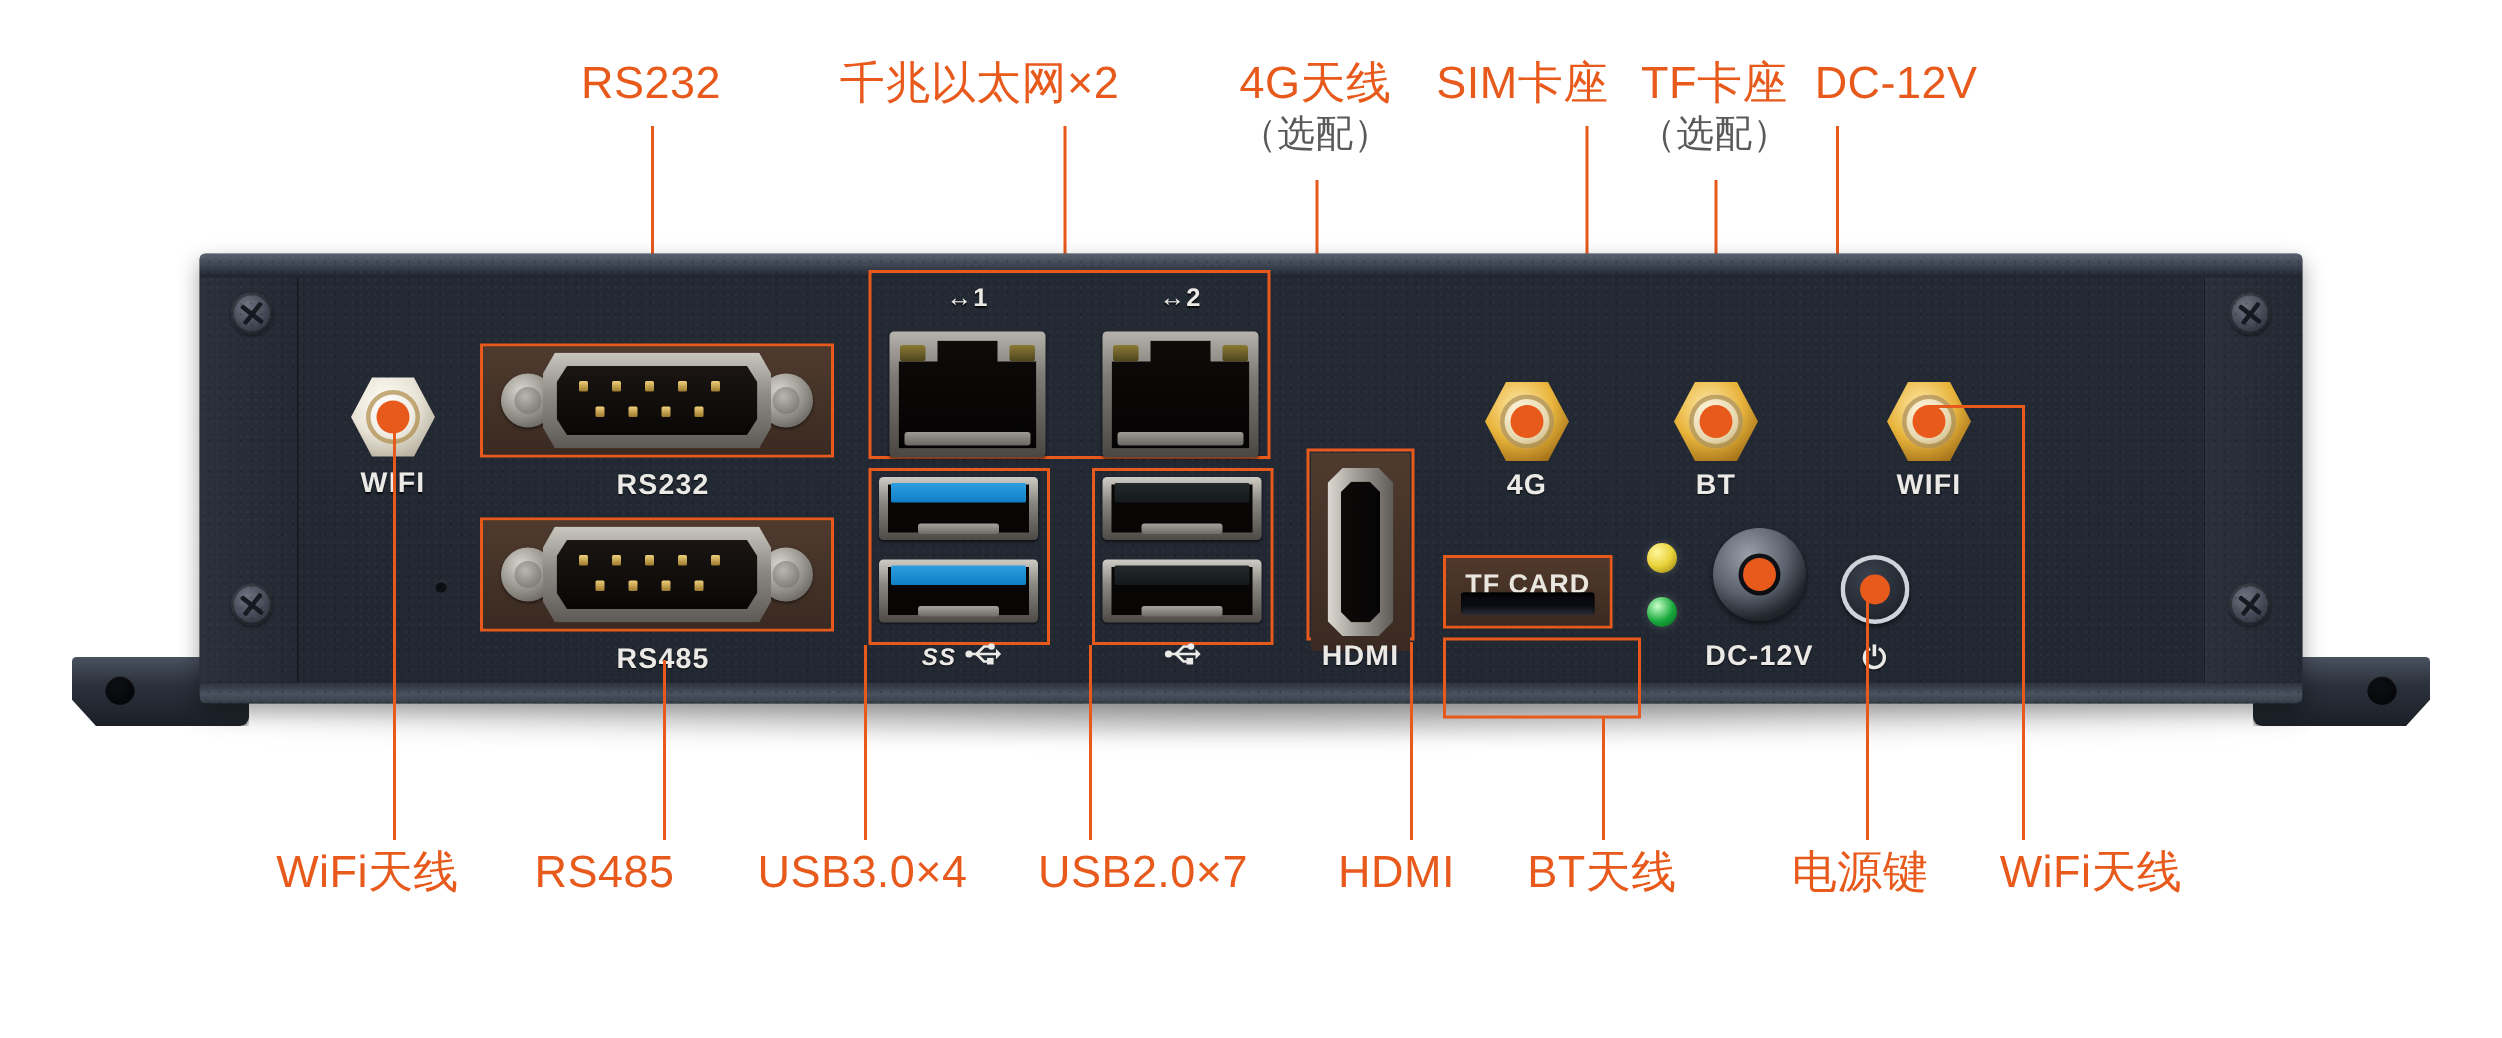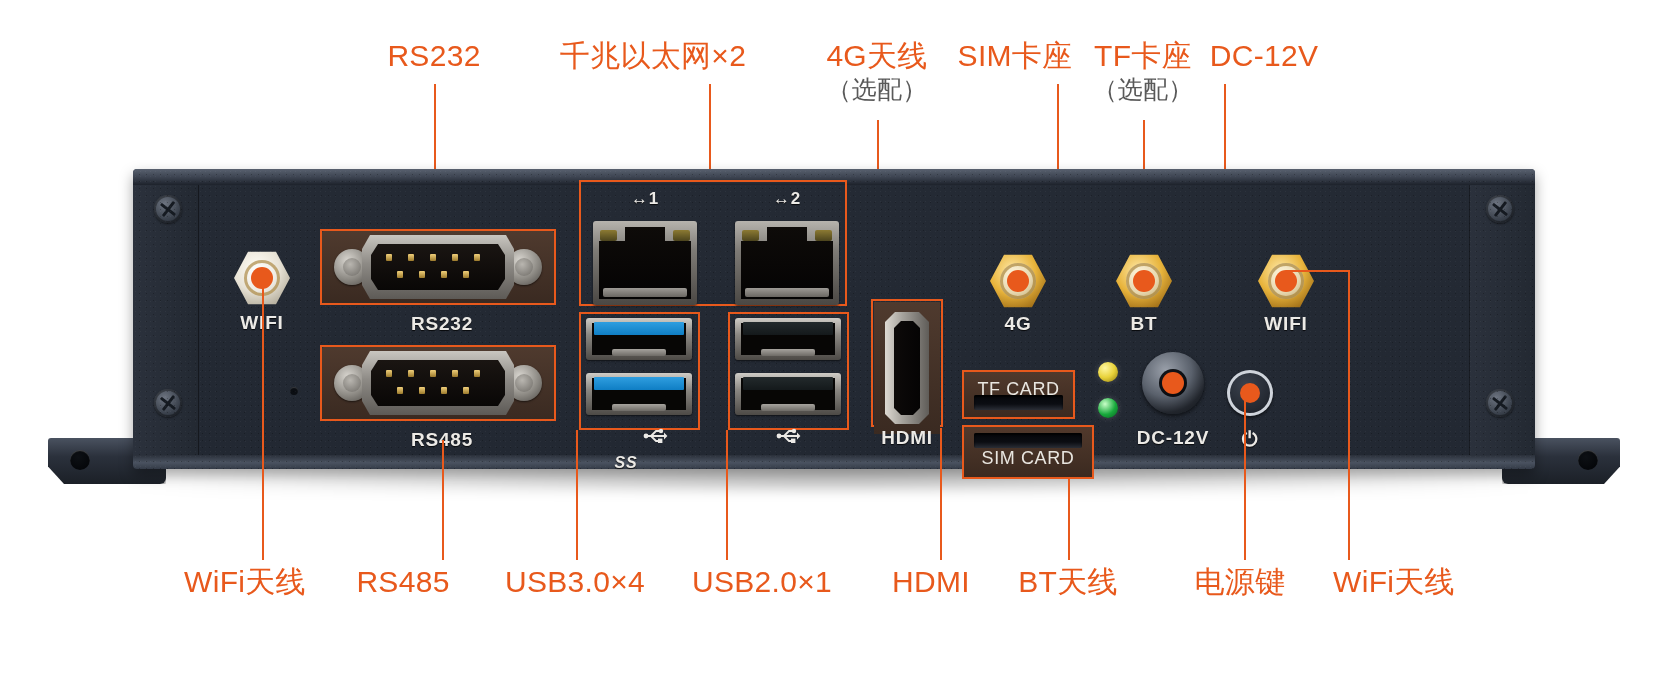--- a/index.html
+++ b/index.html
@@ -202,21 +202,21 @@
   .hdmi .shell:after{
     content:""; position:absolute; left:9px; top:9px; width:26px; height:94px;
     background:linear-gradient(90deg,#0d0a09,#050404);
     clip-path:polygon(0 7px,7px 0,19px 0,26px 7px,26px 87px,19px 94px,7px 94px,0 87px);
   }
 
   .cardslot{
     position:absolute;
     background:linear-gradient(180deg,#51392c,#3b2a20);
     color:#e9e6e0;
-    font-size:18px; font-weight:normal; letter-spacing:.6px;
+    font-size:18px; font-weight:bold; letter-spacing:.6px;
     display:flex; flex-direction:column; align-items:center; justify-content:flex-start;
     padding-top:7px;
   }
   .cardslot .slit{
     position:absolute; left:10px; right:10px; bottom:7px; height:15px;
     background:linear-gradient(180deg,#05060a,#0b0d12 60%,#2a2e36);
     border-radius:2px;
     box-shadow:inset 0 2px 2px rgba(0,0,0,.9);
   }
   .cardslot.sim .slit{ top:6px; bottom:auto; }
@@ -405,21 +405,21 @@
   <div class="usb u3" style="left:586px; top:318px;">
     <span class="cav"></span>
     <span class="tongue"></span>
     <span class="lip"></span>
   </div>
   <div class="usb u3" style="left:586px; top:373px;">
     <span class="cav"></span>
     <span class="tongue"></span>
     <span class="lip"></span>
   </div>
-  <div class="silk center" style="left:626px; top:454px; font-size:16px; font-style:italic;">SS</div>
+  <div class="silk center" style="left:626px; top:430px; font-size:16px; font-style:italic;">SS</div>
   <svg style="position:absolute; left:643px; top:427px;" width="26" height="18" viewBox="0 0 26 18">
     <g stroke="#eceae6" stroke-width="1.8" fill="none" stroke-linecap="round">
       <path d="M3 9 H21"></path>
         <path d="M8 9 L13 4 H18"></path>
         <path d="M8 9 L13 14 H17"></path>
     </g>
     <circle cx="3" cy="9" r="2.4" fill="#eceae6"></circle>
     <circle cx="18" cy="4" r="2.2" fill="#eceae6"></circle>
     <rect x="15" y="11.6" width="4.4" height="4.4" fill="#eceae6"></rect>
     <path d="M21 5.5 L24.4 9 L21 12.5 Z" fill="#eceae6"></path>
@@ -461,24 +461,20 @@
   <div class="marker" style="left:1007px; top:270px;"></div>
   <div class="silk center" style="left:1018px; top:313px;">4G</div>
 
   <div class="hl" style="left:962px; top:370px; width:113px; height:49px;"></div>
   <div class="cardslot" style="left:964px; top:372px; width:109px; height:45px;">
     <span>TF CARD</span>
     <span class="slit"></span>
   </div>
 
   <div class="hl" style="left:962px; top:425px; width:132px; height:54px;"></div>
-  <div class="cardslot sim" style="left:964px; top:427px; width:128px; height:50px;">
-    <span class="slit"></span>
-    <span>SIM CARD</span>
-  </div>
 
   <div class="statled y" style="left:1098px; top:362px;"></div>
   <div class="statled g" style="left:1098px; top:398px;"></div>
 
   <div class="sma" style="position:absolute; left:1116px; top:253px;">
     <span class="hex"></span>
     <span class="ring"></span>
   </div>
   <div class="marker" style="left:1133px; top:270px;"></div>
   <div class="silk center" style="left:1144px; top:313px;">BT</div>
@@ -511,21 +507,21 @@
   <div class="lbl center" style="left:245px; top:566px;">
     <span>WiFi天线</span>
   </div>
   <div class="lbl center" style="left:403px; top:566px;">
     <span>RS485</span>
   </div>
   <div class="lbl center" style="left:575px; top:566px;">
     <span>USB3.0×4</span>
   </div>
   <div class="lbl center" style="left:762px; top:566px;">
-    <span>USB2.0×1</span>
+    <span>USB2.0×7</span>
   </div>
   <div class="lbl center" style="left:931px; top:566px;">
     <span>HDMI</span>
   </div>
   <div class="lbl center" style="left:1068px; top:566px;">
     <span>BT天线</span>
   </div>
   <div class="lbl center" style="left:1240px; top:566px;">
     <span>电源键</span>
   </div>

